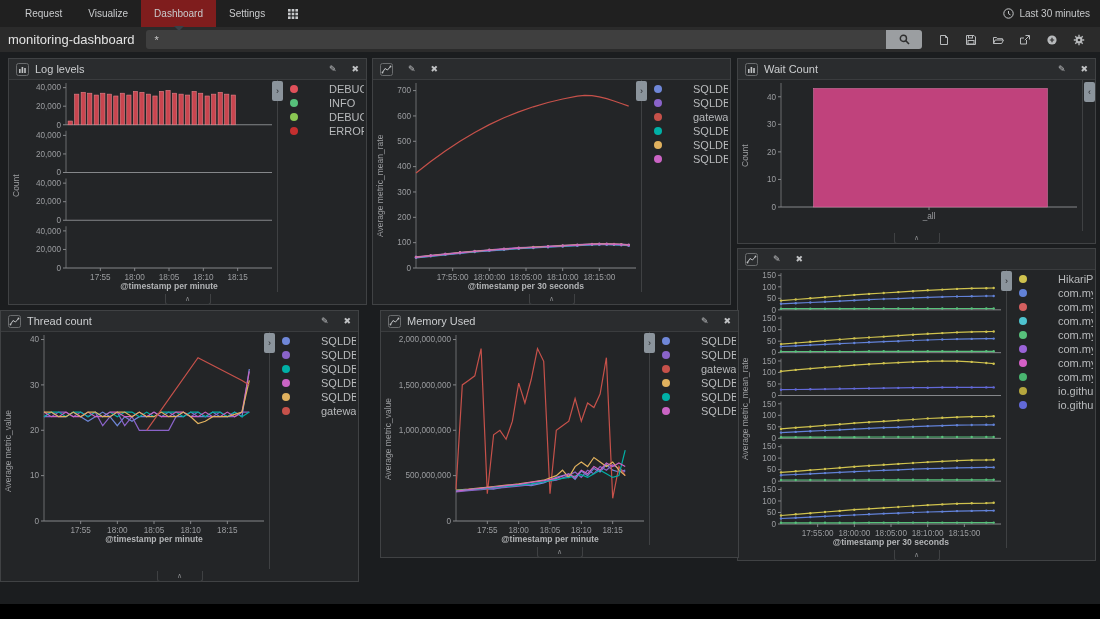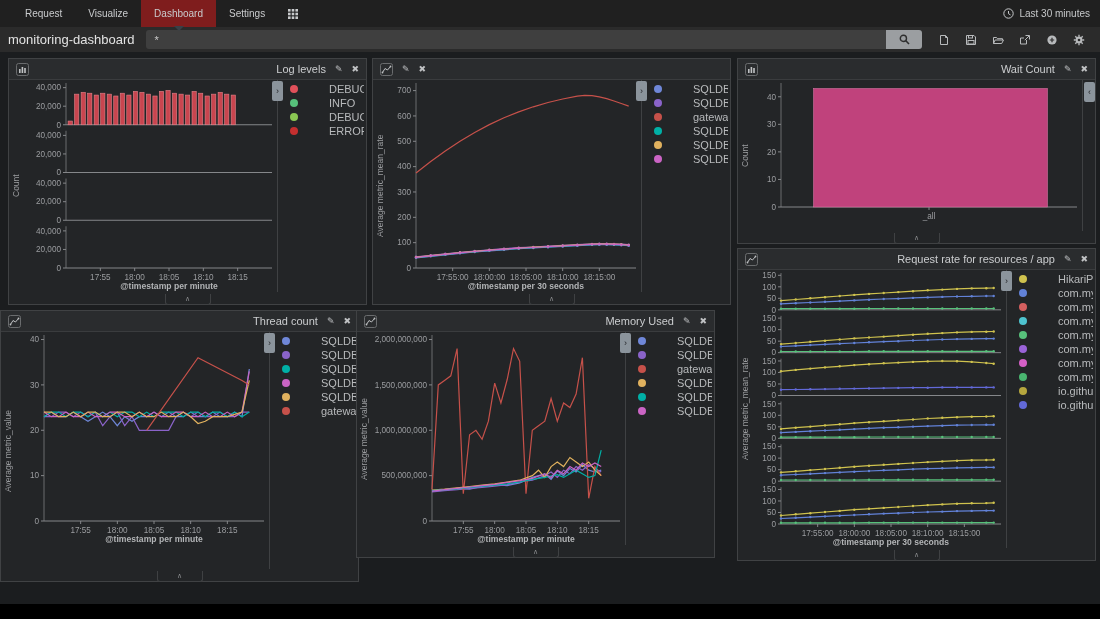--- a/index.html
+++ b/index.html
@@ -27,22 +27,22 @@
   .qinput { flex:1; height:19px; background:#3f3f3f; border:none; outline:none;
     border-radius:3px 0 0 3px; color:#c9c9c9; font-size:11px; padding:0 8px; }
   .qsearch { width:36px; height:19px; background:#9b9ea1; border:none; border-radius:0 3px 3px 0;
     display:flex; align-items:center; justify-content:center; cursor:pointer; }
   .qicons { display:flex; margin-left:8px; }
   .qbtn { width:27px; height:19px; display:flex; align-items:center; justify-content:center; cursor:pointer; background:none; border:none; }
 
   
   #dash { position:relative; height:552px; background:#1b1d1f; }
   .panel { position:absolute; background:#232527; border:1px solid #404244; }
-  .phead { height:21px; display:flex; align-items:center; padding:0 7px;
-    background:#2a2c2e; border-bottom:1px solid #3a3c3e;text-align:right; }
+  .phead { height:21px; display:flex; align-items:center; gap:6px; padding:0 7px;
+    background:#2a2c2e; border-bottom:1px solid #3a3c3e; }
   .ptitle { flex:1; font-size:11px; color:#cbcdcf; white-space:nowrap; overflow:hidden; }
   .pact { font-size:9px; color:#c0c2c4; cursor:pointer; margin-left:9px; }
   .pbody { position:absolute; top:21px; left:0; right:0; bottom:12px; display:flex; }
   .ylab { width:13px; display:flex; align-items:center; justify-content:center;
     writing-mode:vertical-rl; transform:rotate(180deg); font-size:8.5px; color:#9b9da0; }
   .chart { flex:1; position:relative; overflow:hidden; }
   .legend { width:89px; border-left:1px solid #3f4143; position:relative; padding:2px 2px 0 4px; }
   .legend.collapsed { width:13px; padding:2px 1px; }
   .lgd-toggle { position:absolute; left:-6px; top:1px; width:11px; height:20px; background:#8b949c;
     color:#24262a; font-size:9px; line-height:20px; text-align:center; border-radius:2px; cursor:pointer; z-index:2; }
@@ -493,21 +493,20 @@
   <div class="panel" style="left:737px;top:196px;width:359px;height:313px">
     <div class="phead">
       <span style="display:flex">
         <svg width="13" height="13" viewBox="0 0 13 13">
             <rect x="0.5" y="0.5" width="12" height="12" rx="2" fill="none" stroke="#6a6c6e"></rect>
             <polyline points="2.5,9.5 5,5.5 7.5,7 10.5,3.5" fill="none" stroke="#c0c2c4" stroke-width="1"></polyline>
             <circle cx="2.5" cy="9.5" r="0.9" fill="#c0c2c4"></circle>
             <circle cx="10.5" cy="3.5" r="0.9" fill="#c0c2c4"></circle>
           </svg>
       </span>
-      <span class="ptitle">Request rate for resources / app</span>
       <span class="pact">✎</span>
       <span class="pact">✖</span>
     </div>
     <div class="pbody">
       <div class="ylab">Average metric_mean_rate</div>
       <div class="chart"><svg width="255" height="278">
             <line x1="30" y1="3" x2="30" y2="39.833333333333336" stroke="#6a6c6e" stroke-width="1"></line>
             <line x1="30" y1="39.833333333333336" x2="250" y2="39.833333333333336" stroke="#85878a" stroke-width="1"></line>
             <line x1="27" y1="39.833333333333336" x2="30" y2="39.833333333333336" stroke="#85878a" stroke-width="1"></line>
             <text x="25" y="42.63333333333333" text-anchor="end" font-size="8.2" fill="#9b9da0">0</text>
@@ -990,21 +989,21 @@
             <div class="li">
               <span class="dot" style="background: rgb(198, 81, 74);"></span>
               <span class="lt">gateway-192.168.43.8:...</span>
             </div>
           </div>
       </div>
     </div>
     <div class="collapse-tab">∧</div>
   </div>
 
-  <div class="panel" style="left:356px;top:258px;width:359px;height:248px">
+  <div class="panel" style="left:380px;top:258px;width:359px;height:248px">
     <div class="phead">
       <span style="display:flex">
         <svg width="13" height="13" viewBox="0 0 13 13">
             <rect x="0.5" y="0.5" width="12" height="12" rx="2" fill="none" stroke="#6a6c6e"></rect>
             <polyline points="2.5,9.5 5,5.5 7.5,7 10.5,3.5" fill="none" stroke="#c0c2c4" stroke-width="1"></polyline>
             <circle cx="2.5" cy="9.5" r="0.9" fill="#c0c2c4"></circle>
             <circle cx="10.5" cy="3.5" r="0.9" fill="#c0c2c4"></circle>
           </svg>
       </span>
       <span class="ptitle">Memory Used</span>

